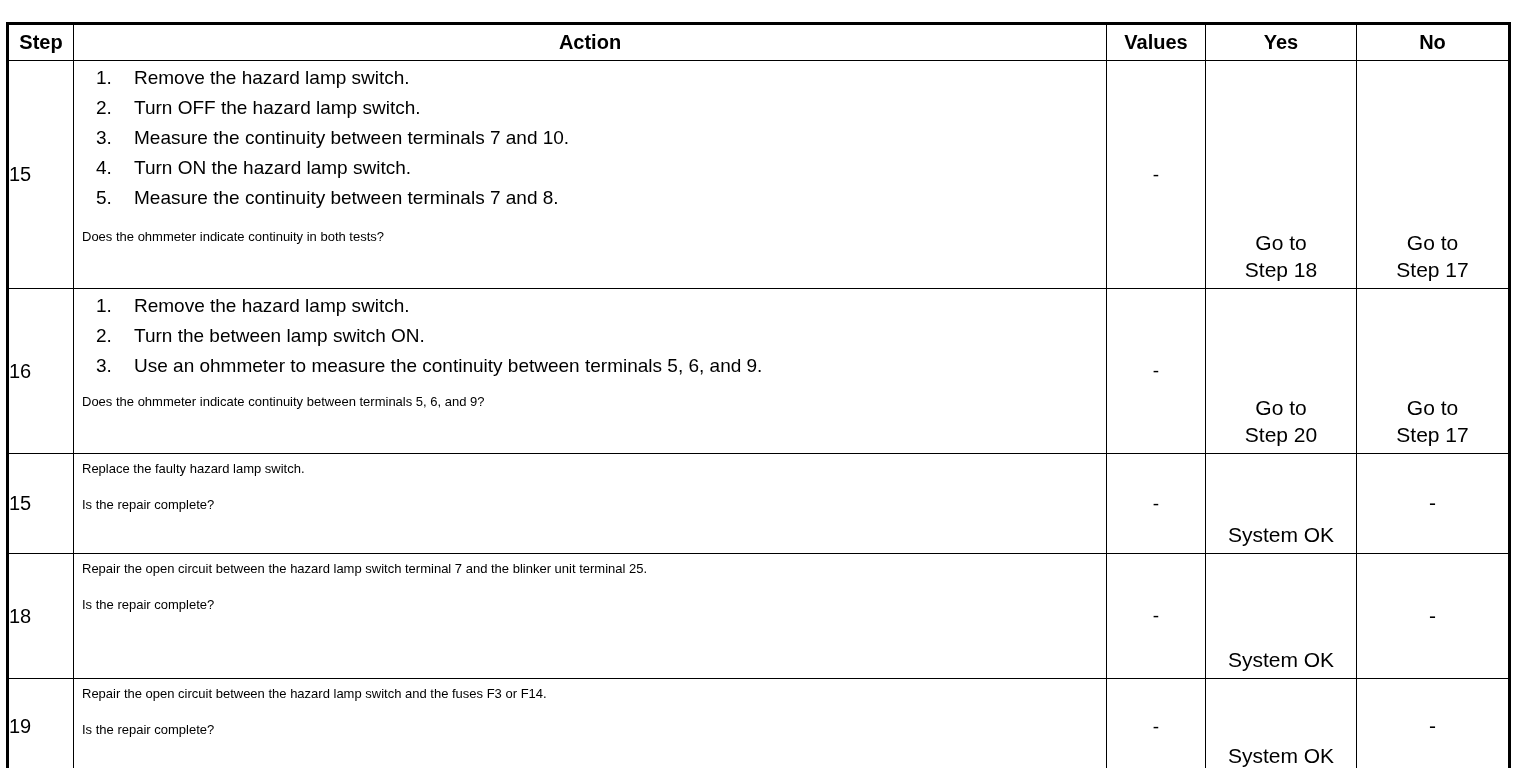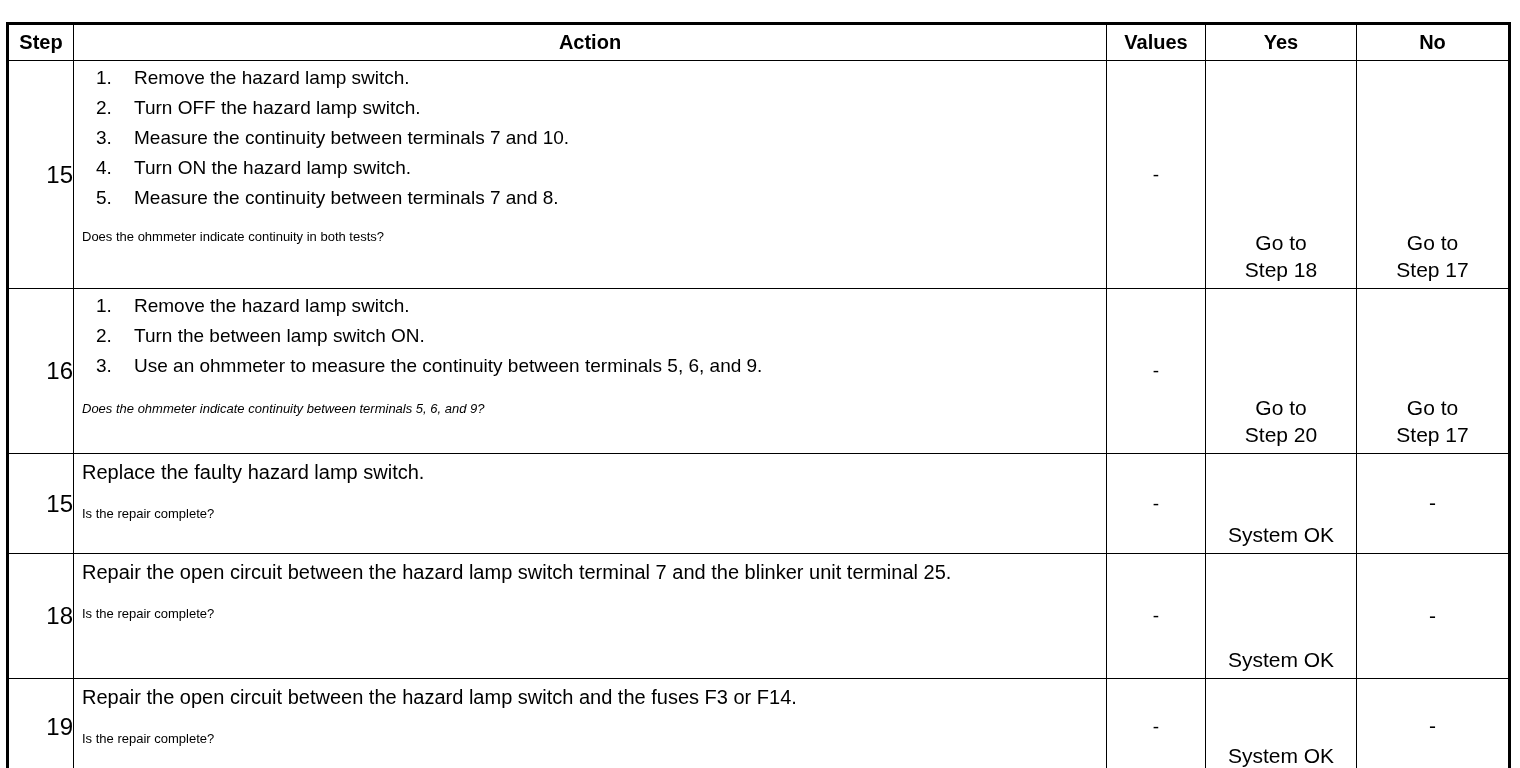--- a/index.html
+++ b/index.html
@@ -43,23 +43,23 @@
     font-weight: bold;
     font-size: 20px;
     height: 35px;
     line-height: 35px;
     padding: 0 2px;
     vertical-align: middle;
     white-space: nowrap;
   }
 
   td.step-cell {
-    text-align: right;
-    vertical-align: middle;
-    font-size: 24px;
+    text-align: left;
+    vertical-align: middle;
+    font-size: 20px;
   }
 
   td.action-cell {
     padding: 7px 6px 6px 8px;
     font-size: 19px;
     line-height: 1.0;
   }
 
   td.values-cell {
     text-align: center;
@@ -101,24 +101,24 @@
     width: 28px;
     text-align: left;
   }
 
   .question {
     margin-top: 22px;
     font-size: 13px;
     line-height: 1.05;
     white-space: nowrap;
   }
-  .question.tight { margin-top: 26px; font-style: italic; }
+  .question.tight { margin-top: 19px; }
 
   .plain-line {
-    font-size: 20px;
+    font-size: 13px;
     line-height: 1.18;
   }
 
   .ans-line { display: block; }
 </style>
 </head>
 <body>
 
 <table class="diag-table">
   <colgroup>

